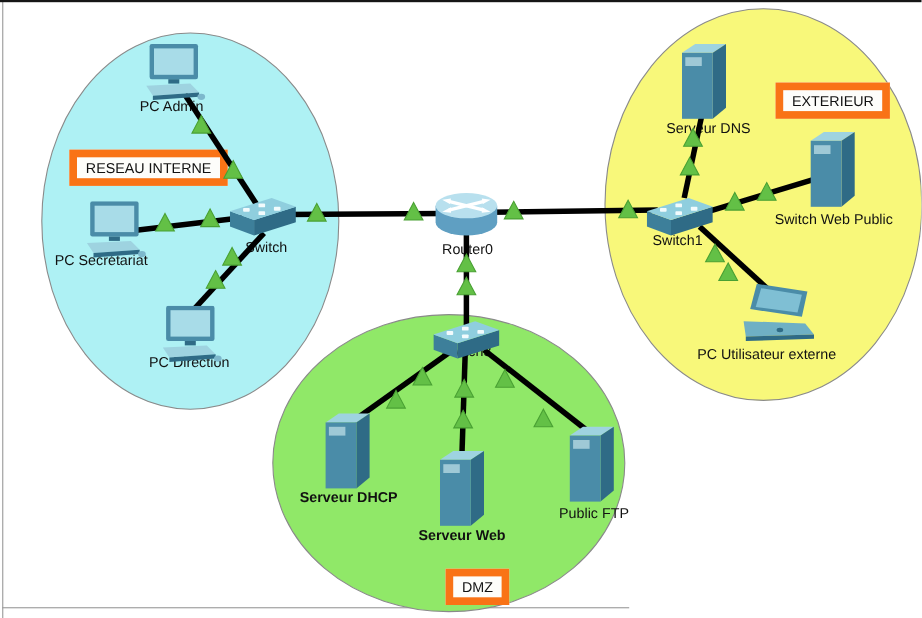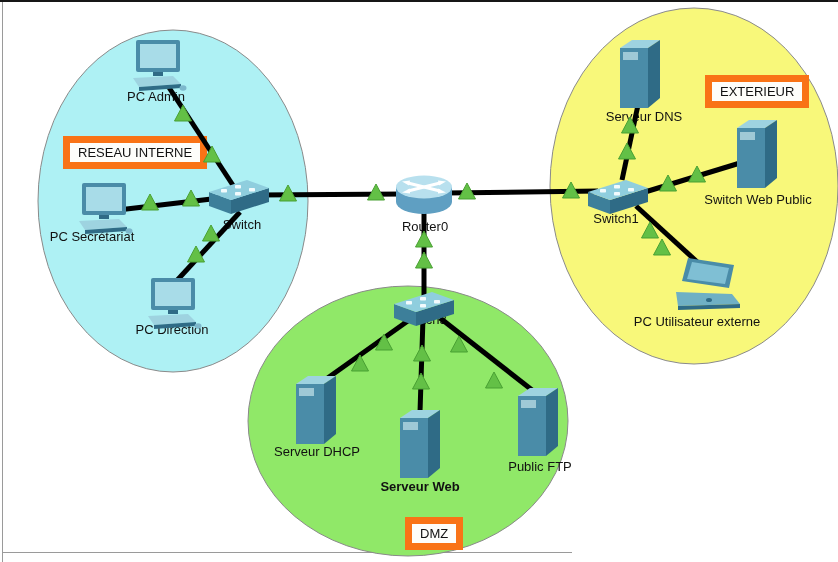--- a/index.html
+++ b/index.html
@@ -36,21 +36,21 @@
   <div class="dev-label" style="left:156px;top:89px;">PC Admin</div>
   <div class="dev-label" style="left:92px;top:229px;">PC Secrétariat</div>
   <div class="dev-label" style="left:172px;top:322px;">PC Direction</div>
   <div class="dev-label" style="left:242px;top:217px;">Switch</div>
   <div class="dev-label" style="left:425px;top:219px;">Router0</div>
   <div class="dev-label" style="left:616px;top:211px;">Switch1</div>
   <div class="dev-label" style="left:644px;top:109px;">Serveur DNS</div>
   <div class="dev-label" style="left:758px;top:192px;">Switch Web Public</div>
   <div class="dev-label" style="left:697px;top:314px;">PC Utilisateur externe</div>
   <div class="dev-label" style="left:424px;top:312px;">Switch3</div>
-  <div class="dev-label" style="left:317px;top:444px;">Serveur DHCP</div>
+  <div class="dev-label" style="left:317px;top:444px;font-weight:bold;">Serveur DHCP</div>
   <div class="dev-label" style="left:420px;top:479px;font-weight:bold;">Serveur Web</div>
   <div class="dev-label" style="left:540px;top:459px;">Public FTP</div>
 
   <svg class="netlayer" width="838" height="562">
     <defs>
       <g id="tri">
         <polygon points="0,-9 8.5,7 -8.5,7" fill="#63c046" stroke="#49a033" stroke-width="1"></polygon>
       </g>
       <symbol id="sym-pc" viewBox="0 0 60 54">
         <rect x="9" y="0" width="44" height="32" rx="2" fill="#4a8ca8"></rect>

